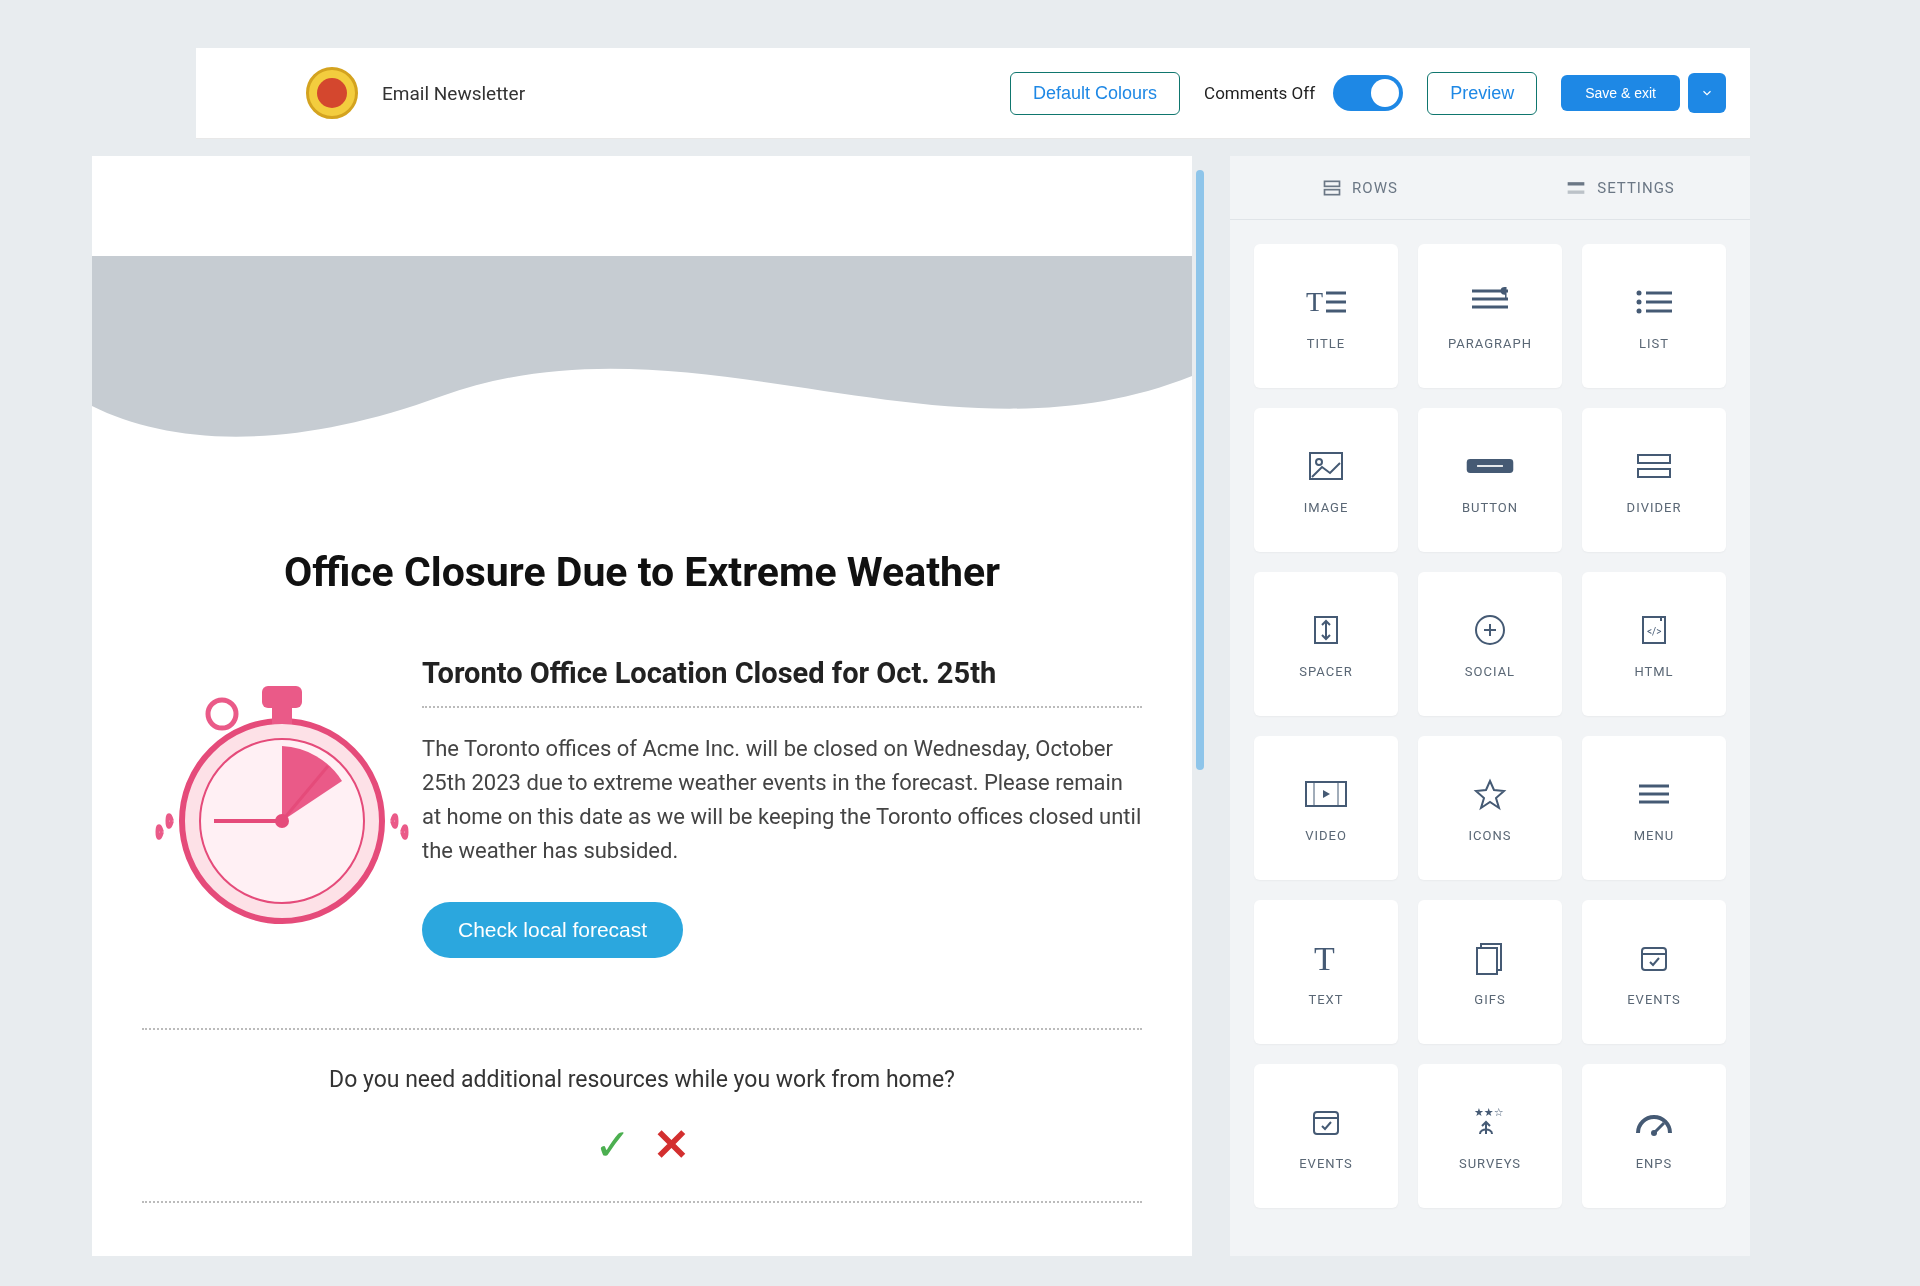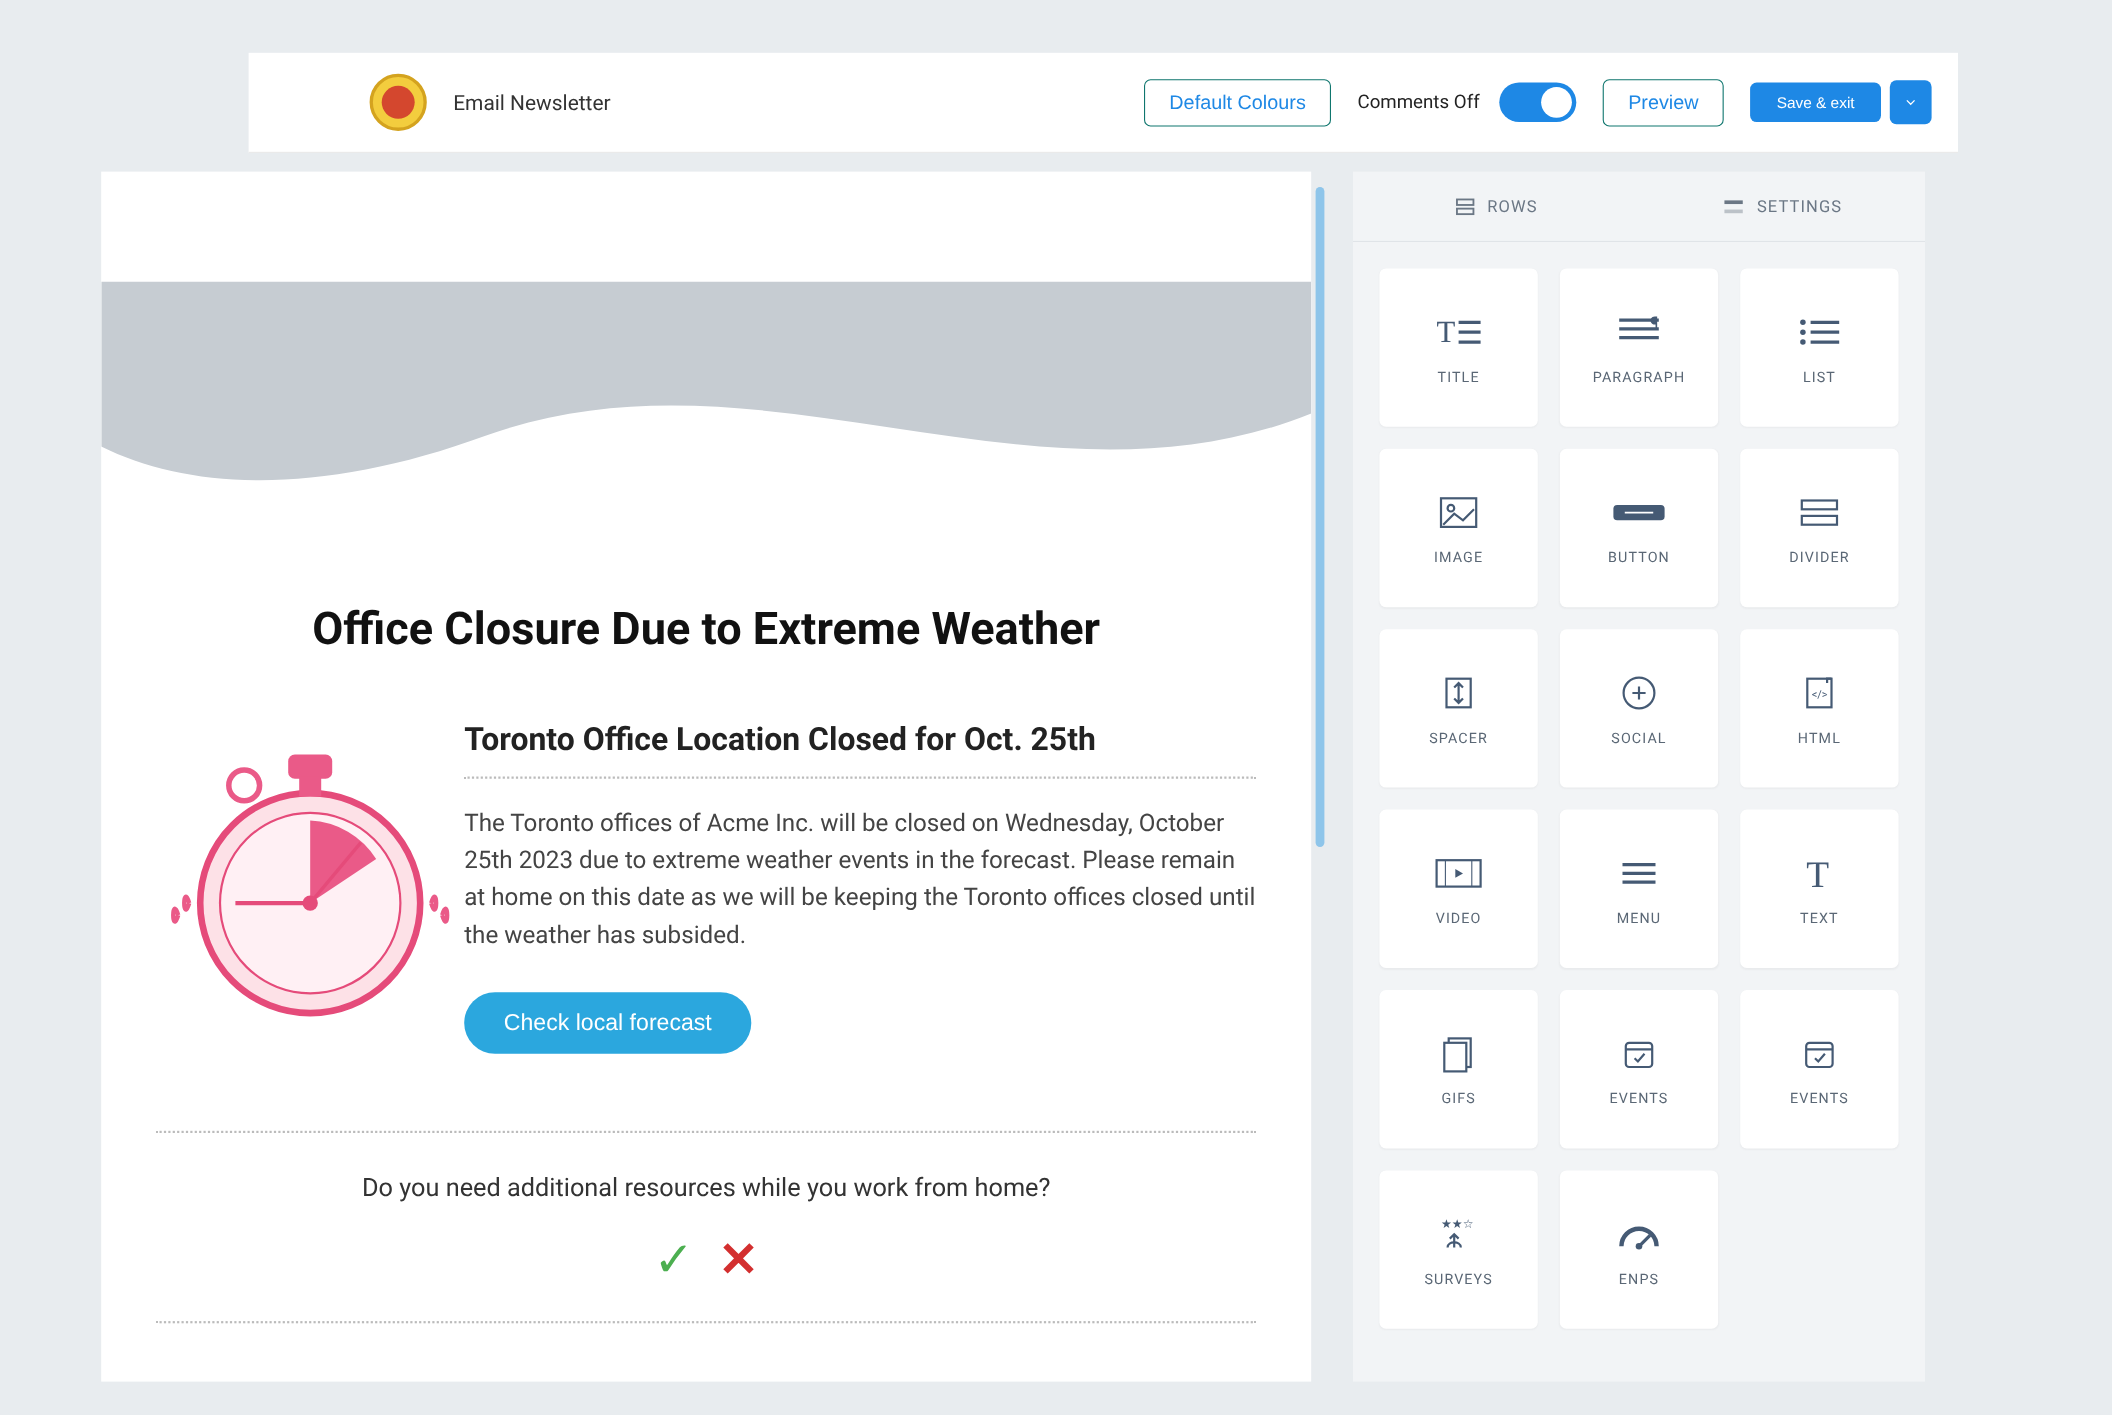--- a/index.html
+++ b/index.html
@@ -16,21 +16,20 @@
   position: absolute;
   left: 196px;
   top: 48px;
   width: 1554px;
   height: 91px;
   background: #fff;
   display: flex;
   align-items: center;
   padding: 0 24px;
   border-bottom: 1px solid #e8e8e8;
-  margin-left: 30px;
 }
 
 .logo-circle {
   width: 52px;
   height: 52px;
   border-radius: 50%;
   background: #f3cd3e;
   border: 3px solid #d4a31f;
   display: flex;
   align-items: center;
@@ -508,20 +507,28 @@
           <svg width="48" height="32" viewBox="0 0 48 32">
             <rect x="4" y="4" width="40" height="24" stroke="#455a74" stroke-width="2" fill="none"></rect>
             <line x1="12" y1="4" x2="12" y2="28" stroke="#455a74" stroke-width="1"></line>
             <line x1="36" y1="4" x2="36" y2="28" stroke="#455a74" stroke-width="1"></line>
             <path d="M21,12 L28,16 L21,20 Z" fill="#455a74"></path>
           </svg>
         </div>
       <span class="tile-label">VIDEO</span>
     </div>
 
+    <div class="content-tile">
+      <div class="tile-icon">
+          <svg width="34" height="34" viewBox="0 0 34 34">
+            <path d="M17,4 L21,13 L31,14 L23,21 L26,31 L17,25 L8,31 L11,21 L3,14 L13,13 Z" stroke="#455a74" stroke-width="2" fill="none"></path>
+          </svg>
+        </div>
+      <span class="tile-label">ICONS</span>
+    </div>
 
     <div class="content-tile">
       <div class="tile-icon">
           <svg width="38" height="28" viewBox="0 0 38 28">
             <line x1="4" y1="6" x2="34" y2="6" stroke="#455a74" stroke-width="3"></line>
             <line x1="4" y1="14" x2="34" y2="14" stroke="#455a74" stroke-width="3"></line>
             <line x1="4" y1="22" x2="34" y2="22" stroke="#455a74" stroke-width="3"></line>
           </svg>
         </div>
       <span class="tile-label">MENU</span>

